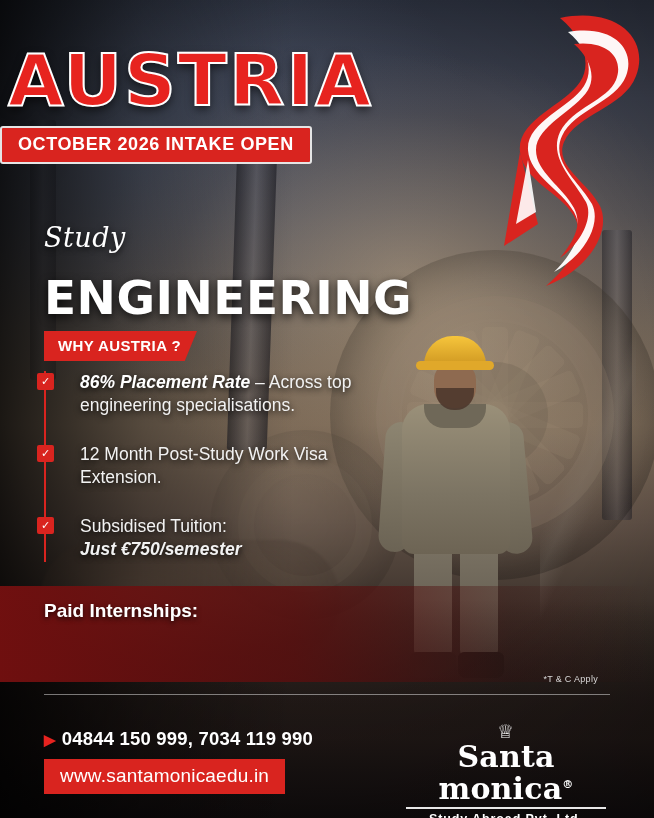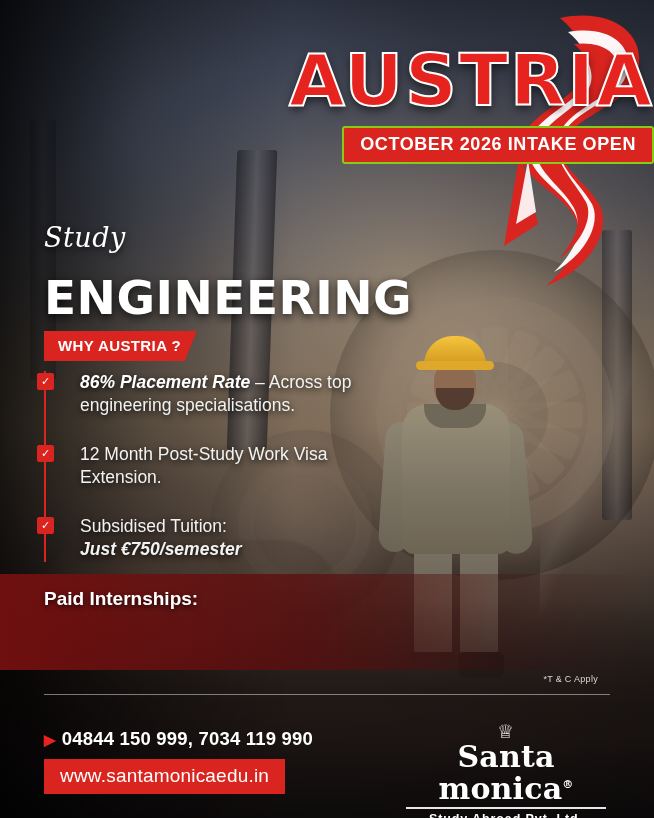--- a/index.html
+++ b/index.html
@@ -106,21 +106,21 @@
     background:
       linear-gradient(to right, rgba(0,0,0,.78) 0%, rgba(0,0,0,.30) 22%, rgba(0,0,0,0) 45%),
       radial-gradient(ellipse 110% 85% at 50% 45%, rgba(0,0,0,0) 45%, rgba(0,0,0,.55) 100%);
   }
 
   
   .ribbon { position: absolute; right: 6px; top: 10px; width: 180px; height: 290px; }
 
   
   .headline {
-    position: absolute; left: 0; right: 0; top: 44px; text-align: right;
+    position: absolute; left: 0; right: 0; top: 44px; text-align: left;
     z-index: 6;
   }
   .austria {
     font-family: "DejaVu Sans", sans-serif;
     font-weight: 700;
     font-size: 72px;
     letter-spacing: 2px;
     color: #e7231f;
     -webkit-text-stroke: 2px #ffffff;
     text-shadow: 0 4px 10px rgba(0,0,0,.6);
@@ -129,21 +129,21 @@
   }
   .intake {
     display: inline-block;
     margin-top: 10px;
     background: #d9241f;
     color: #fff;
     font-weight: 700;
     font-size: 18px;
     letter-spacing: .6px;
     padding: 6px 16px 7px;
-    border: 2px solid #84cc16;
+    border: 2px solid #e5e5e5;
     border-radius: 3px;
   }
 
   
   .study-wrap { position: absolute; left: 44px; top: 222px; z-index: 6; }
   .study {
     font-family: "DejaVu Serif", serif;
     font-style: italic;
     font-size: 27px;
     color: #ffffff;
@@ -182,21 +182,21 @@
   }
   .ptext {
     color: #f2f2f2; font-size: 17.5px; line-height: 1.32;
     text-shadow: 0 2px 6px rgba(0,0,0,.85);
   }
   .ptext b { font-style: italic; font-weight: 700; color: #ffffff; }
   .ptext .em { font-style: italic; font-weight: 700; }
 
   
   .band {
-    position: absolute; left: 0; top: 574px; width: 100%; height: 96px; z-index: 6;
+    position: absolute; left: 0; top: 586px; width: 100%; height: 96px; z-index: 6;
     background: linear-gradient(to right, rgba(120,16,16,.92) 0%, rgba(92,14,14,.80) 45%, rgba(60,12,12,.25) 78%, rgba(40,10,10,0) 100%);
   }
   .band .lbl {
     position: absolute; left: 44px; top: 14px;
     color: #ffffff; font-size: 19px; font-weight: 600;
     text-shadow: 0 2px 5px rgba(0,0,0,.7);
   }
   .band .amount {
     position: absolute; left: 42px; top: 38px;
     font-family: "DejaVu Sans", sans-serif;

